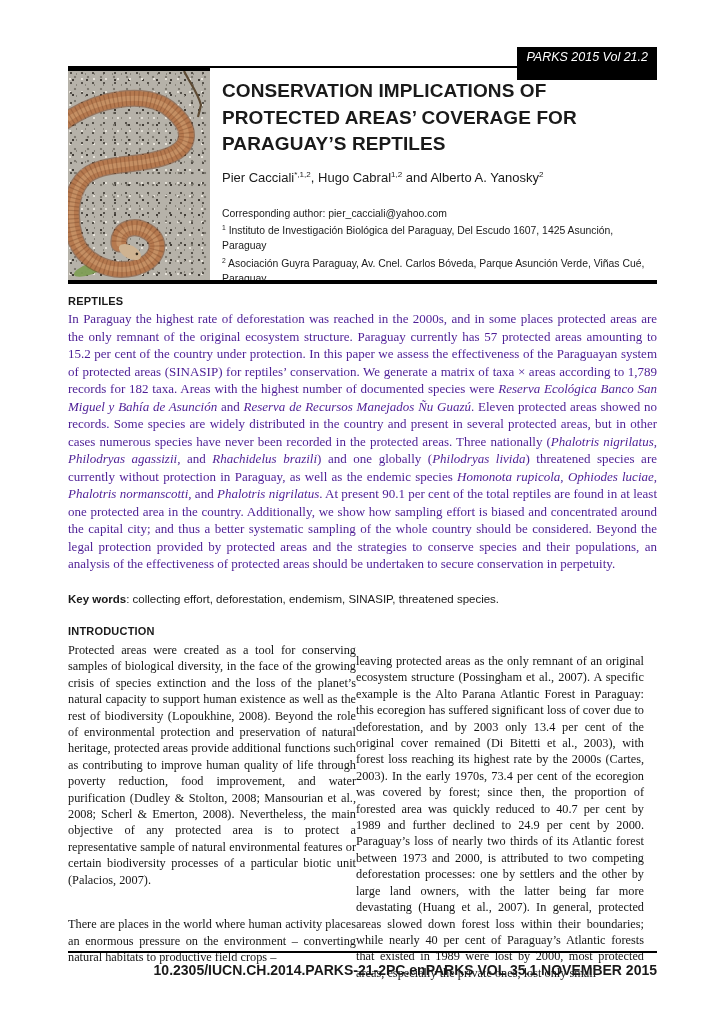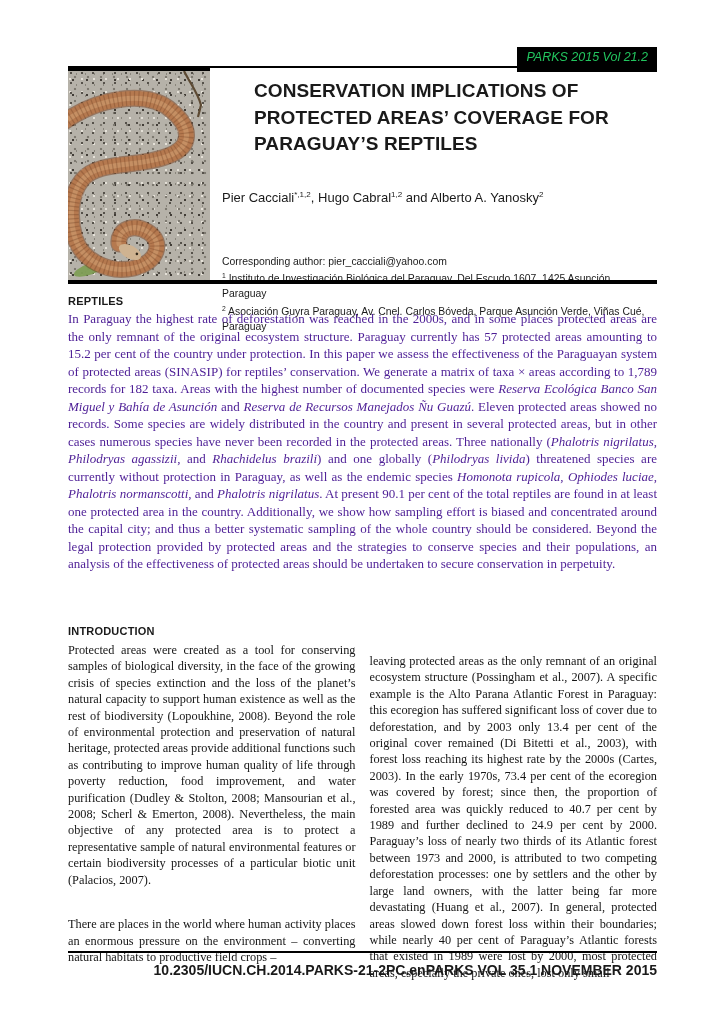--- a/index.html
+++ b/index.html
@@ -1,48 +1,48 @@
 <!DOCTYPE html>
 <html><head>
 <meta charset="utf-8">
 <title>PARKS 21.2 article page</title>
 <style>
   html,body{margin:0;padding:0;background:#e8e8e8;}
   .page{position:relative;width:724px;height:1024px;background:#ffffff;overflow:hidden;
         font-family:"Liberation Sans",sans-serif;color:#1a1a1a;margin:0 auto;}
   
-  .badge{position:absolute;top:47px;right:67px;height:25px;background:#000;color:#22c55e;
+  .badge{position:absolute;top:47px;right:67px;height:33px;background:#000;color:#ffffff;
          padding:0 9px;font-size:12.5px;line-height:21px;font-style:italic;}
   .top-rule{position:absolute;left:68px;right:67px;top:66px;height:2px;background:#000;}
   .photo{position:absolute;left:68px;top:66px;width:142px;height:218px;border-top:5px solid #000;
          box-sizing:border-box;background-color:#b6b2a9;
          background-image:
            radial-gradient(circle at 3px 2px,  #55514a 0.9px, transparent 1.4px),
            radial-gradient(circle at 7px 6px,  #7e7a71 1.1px, transparent 1.6px),
            radial-gradient(circle at 2px 8px,  #e4e0d7 1.0px, transparent 1.5px),
            radial-gradient(circle at 9px 3px,  #8a867c 0.8px, transparent 1.3px),
            radial-gradient(circle at 5px 9px,  #3f3b35 0.7px, transparent 1.1px);
          background-size:11px 10px,13px 12px,12px 13px,9px 11px,14px 15px;}
   .photo svg{position:absolute;left:0;top:0;}
   .header-text{position:absolute;left:222px;top:78px;width:436px;}
-  .title{font-size:19px;line-height:26.5px;font-weight:bold;letter-spacing:0.1px;margin-left:32px;}
-  .authors{margin-top:32px;font-size:13px;}
+  .title{font-size:19px;line-height:26.5px;font-weight:bold;letter-spacing:0.1px;}
+  .authors{margin-top:12px;font-size:13px;}
   .authors sup{font-size:62%;}
-  .affil{margin-top:50px;font-size:10.4px;line-height:14.6px;width:432px;}
+  .affil{margin-top:22px;font-size:10.4px;line-height:14.6px;width:432px;}
   .affil .line{display:block;}
   .affil sup{font-size:65%;}
   .mid-rule{position:absolute;left:68px;right:67px;top:280px;height:4px;background:#000;}
   
   .abstract{position:absolute;left:68px;top:295px;width:589px;}
   .sec-head{font-size:11px;font-weight:bold;letter-spacing:0.2px;margin:0 0 3px 0;}
   .serif{font-family:"Liberation Serif",serif;color:#4c1d95;}
   .abstract-body{font-size:13px;line-height:17.5px;text-align:justify;}
   .keywords{position:absolute;left:68px;top:593px;width:589px;font-size:11.5px;}
   
-  .columns{position:absolute;left:68px;top:625px;width:589px;display:flex;gap:14px;}
+  .columns{position:absolute;left:68px;top:625px;width:589px;display:flex;}
   .col{width:288px;}
   .col .body-par{font-family:"Liberation Serif",serif;color:#151515;font-size:12.3px;
                  line-height:16.4px;text-align:justify;margin:0 0 16px 0;}
   .col .body-par:last-child{margin-bottom:0;margin-top:28px;}
   .col .sec-head{margin-bottom:5px;}
   
   .footer-rule{position:absolute;left:68px;right:67px;top:951px;height:2px;background:#000;}
   .footer{position:absolute;left:68px;right:67px;top:962px;display:flex;
           justify-content:flex-end;font-size:14px;font-weight:bold;}
 </style>
@@ -85,20 +85,21 @@
     </div>
   </div>
 
   <div class="mid-rule"></div>
 
   <div class="abstract">
     <div class="sec-head">REPTILES</div>
     <div class="serif abstract-body"><span>In Paraguay the highest rate of deforestation was reached in the 2000s, and in some places protected areas are the only remnant of the original ecosystem structure. Paraguay currently has 57 protected areas amounting to 15.2 per cent of the country under protection. In this paper we assess the effectiveness of the Paraguayan system of protected areas (SINASIP) for reptiles’ conservation. We generate a matrix of taxa × areas according to 1,789 records for 182 taxa. Areas with the highest number of documented species were </span><span style="font-style: italic;">Reserva Ecológica Banco San Miguel y Bahía de Asunción</span><span> and </span><span style="font-style: italic;">Reserva de Recursos Manejados Ñu Guazú</span><span>. Eleven protected areas showed no records. Some species are widely distributed in the country and present in several protected areas, but in other cases numerous species have never been recorded in the protected areas. Three nationally (</span><span style="font-style: italic;">Phalotris nigrilatus</span><span>, </span><span style="font-style: italic;">Philodryas agassizii</span><span>, and </span><span style="font-style: italic;">Rhachidelus brazili</span><span>) and one globally (</span><span style="font-style: italic;">Philodryas livida</span><span>) threatened species are currently without protection in Paraguay, as well as the endemic species </span><span style="font-style: italic;">Homonota rupicola</span><span>, </span><span style="font-style: italic;">Ophiodes luciae</span><span>, </span><span style="font-style: italic;">Phalotris normanscotti</span><span>, and </span><span style="font-style: italic;">Phalotris nigrilatus</span><span>. At present 90.1 per cent of the total reptiles are found in at least one protected area in the country. Additionally, we show how sampling effort is biased and concentrated around the capital city; and thus a better systematic sampling of the whole country should be considered. Beyond the legal protection provided by protected areas and the strategies to conserve species and their populations, an analysis of the effectiveness of protected areas should be undertaken to secure conservation in perpetuity.</span></div>
   </div>
 
+  <div class="keywords"><span style="font-weight: bold;">Key words</span><span>: collecting effort, deforestation, endemism, SINASIP, threatened species.</span></div>
 
   <div class="columns">
     <div class="col">
       <div class="sec-head">INTRODUCTION</div>
       <div>
           <p class="body-par">Protected areas were created as a tool for conserving samples of biological diversity, in the face of the growing crisis of species extinction and the loss of the planet’s natural capacity to support human existence as well as the rest of biodiversity (Lopoukhine, 2008). Beyond the role of environmental protection and preservation of natural heritage, protected areas provide additional functions such as contributing to improve human quality of life through poverty reduction, food improvement, and water purification (Dudley &amp; Stolton, 2008; Mansourian et al., 2008; Scherl &amp; Emerton, 2008). Nevertheless, the main objective of any protected area is to protect a representative sample of natural environmental features or certain biodiversity processes of a particular biotic unit (Palacios, 2007).</p>
           <p class="body-par">There are places in the world where human activity places an enormous pressure on the environment – converting natural habitats to productive field crops –</p>
         </div>
     </div>
     <div class="col">

